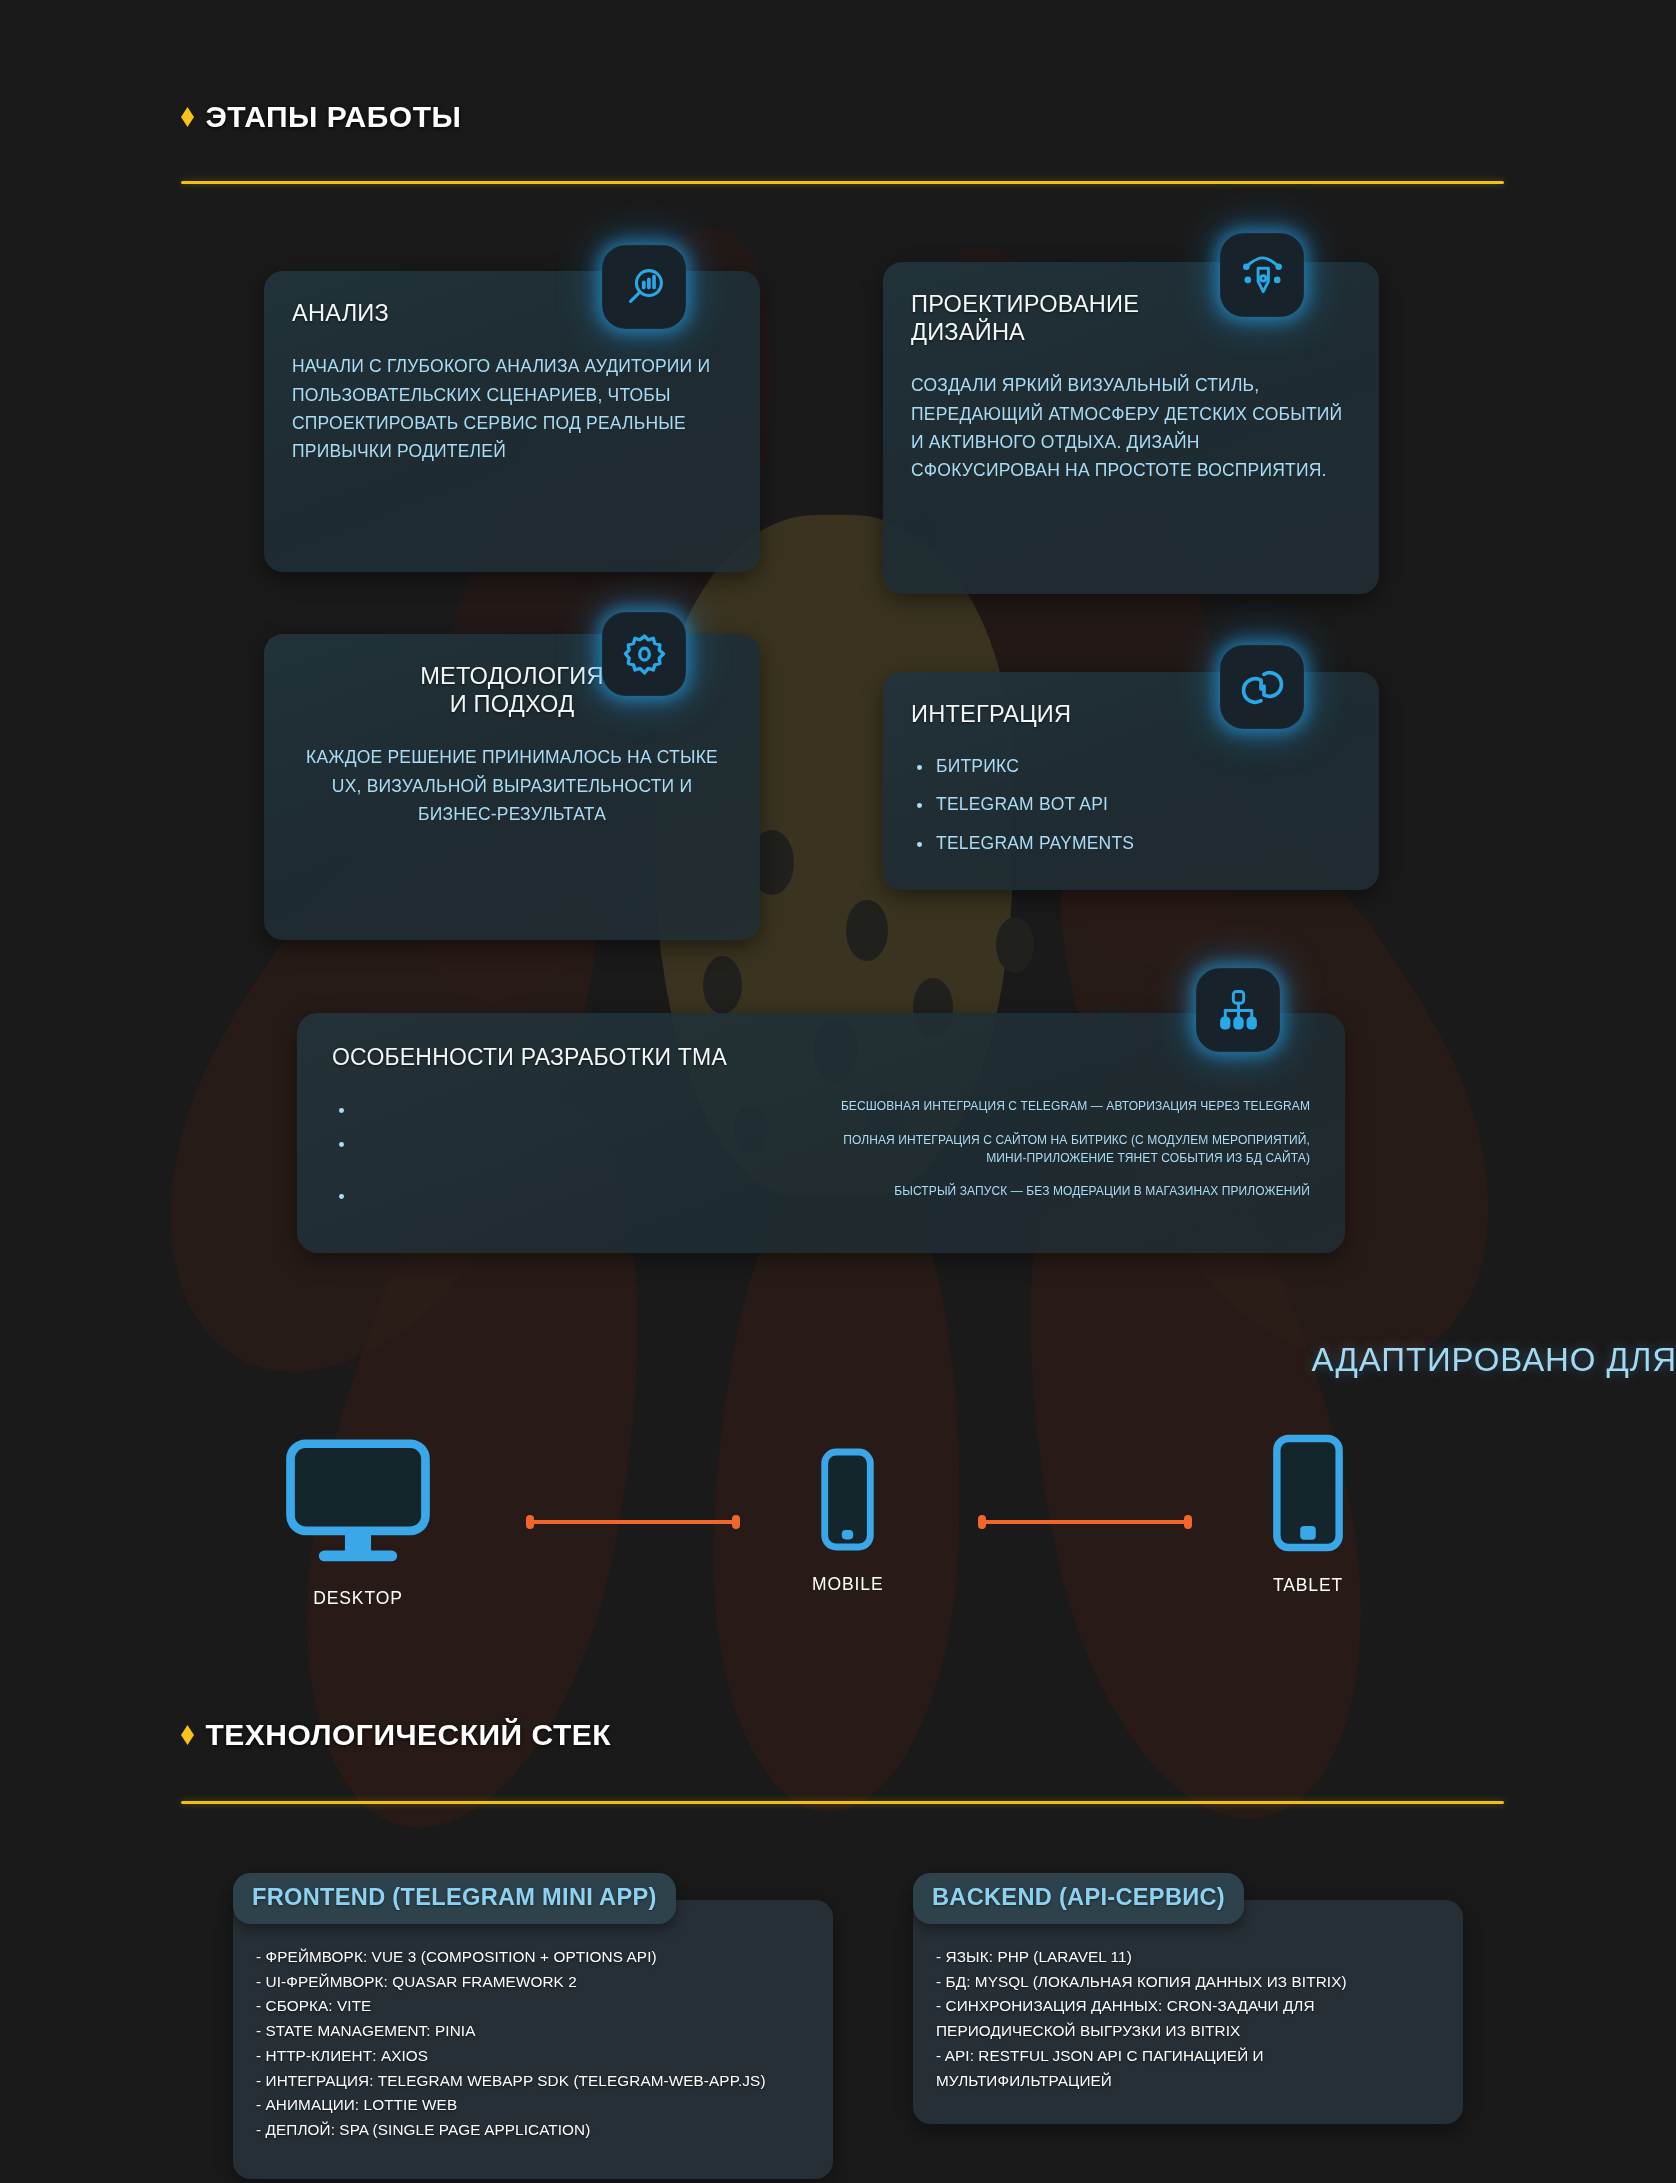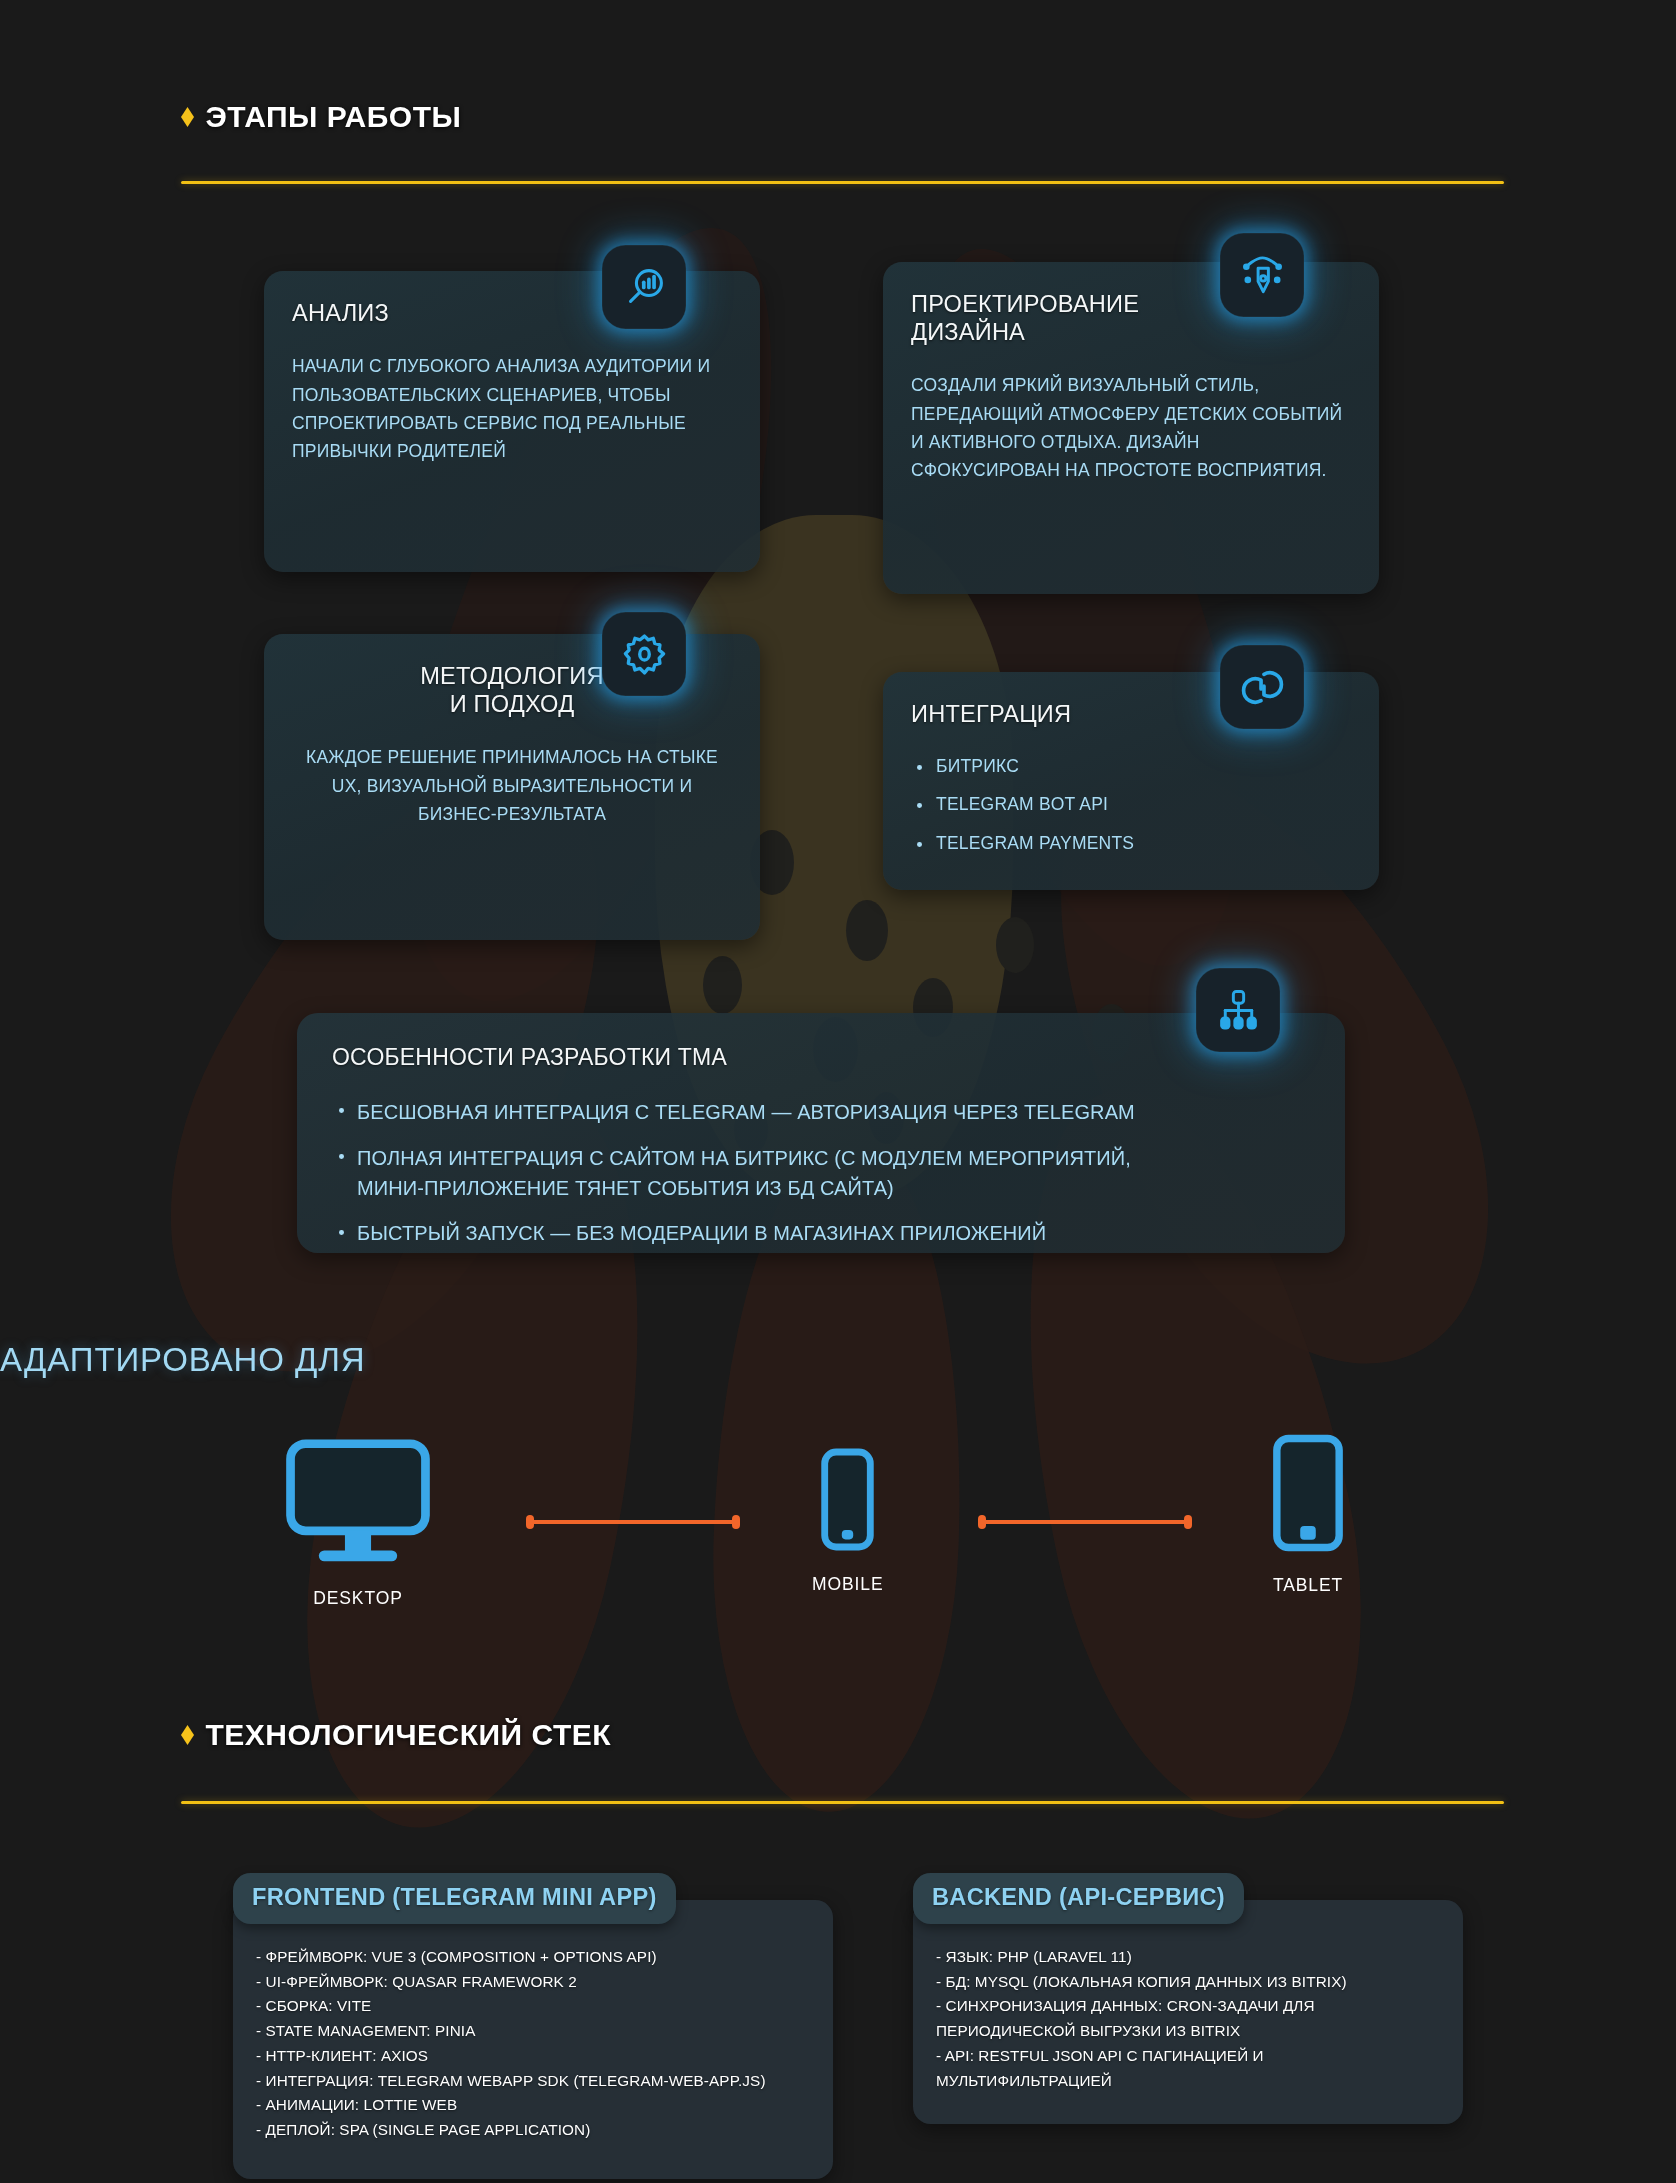--- a/index.html
+++ b/index.html
@@ -135,42 +135,43 @@
     color: #f4f7f8;
     font-size: 23px;
     font-weight: 400;
     letter-spacing: 0.2px;
     text-shadow: 0 0.9px 2.6px rgba(0,0,0,.6);
   }
   .wide-list { list-style: none; margin-top: 26px; }
   .wide-list li {
     position: relative;
     color: #a9dcf5;
-    font-size: 20px;
+    font-size: 12px;
     line-height: 1.5;
     letter-spacing: 0.1px;
     padding-left: 25px;
     margin-bottom: 15.7px;
     white-space: pre-line;
+    text-align: right;
   }
   .wide-list li:last-child { margin-bottom: 0; }
   .wide-list li::before {
     content: "";
     position: absolute;
     left: 7px; top: 11.4px;
     width: 4.8px; height: 4.8px;
     border-radius: 50%;
     background: #a9dcf5;
   }
 
   
   .adapt-title {
     position: absolute;
     width: 100%;
-    text-align: left;
+    text-align: right;
     color: #a2d9f3;
     font-size: 33px;
     font-weight: 400;
     letter-spacing: 0.9px;
     text-shadow: 0 0 12.2px rgba(90,180,235,.35);
   }
   .device { position: absolute; display: flex; flex-direction: column; align-items: center; }
   .device svg { display: block; }
   .device-label {
     margin-top: 20px;

